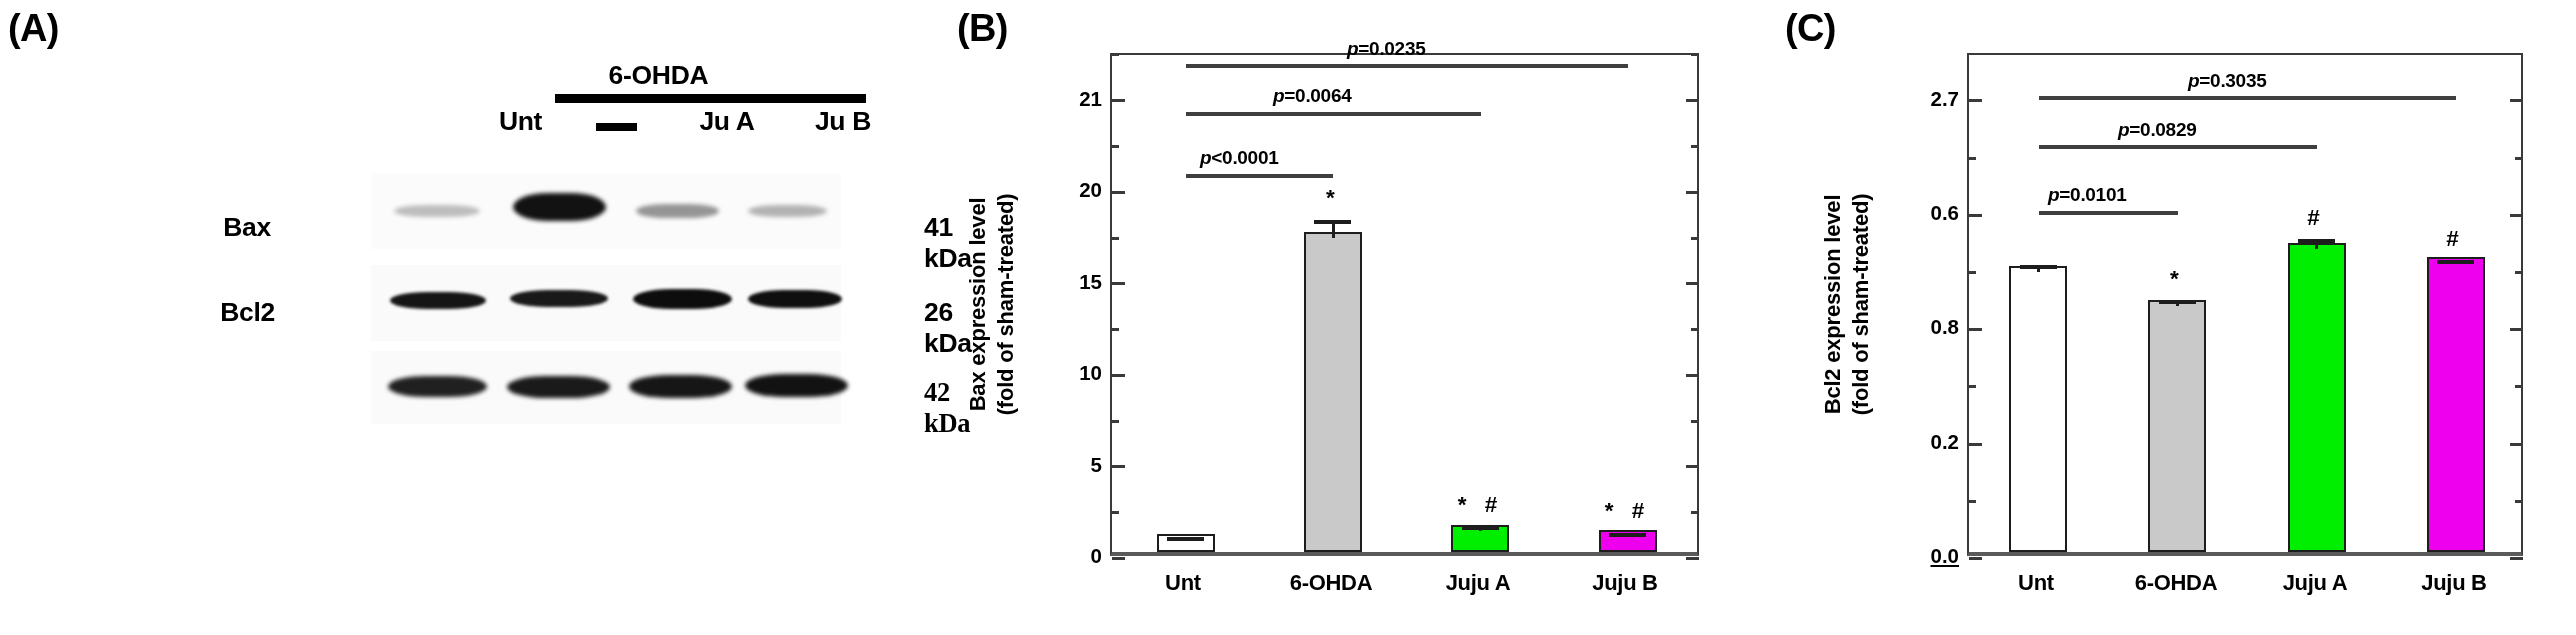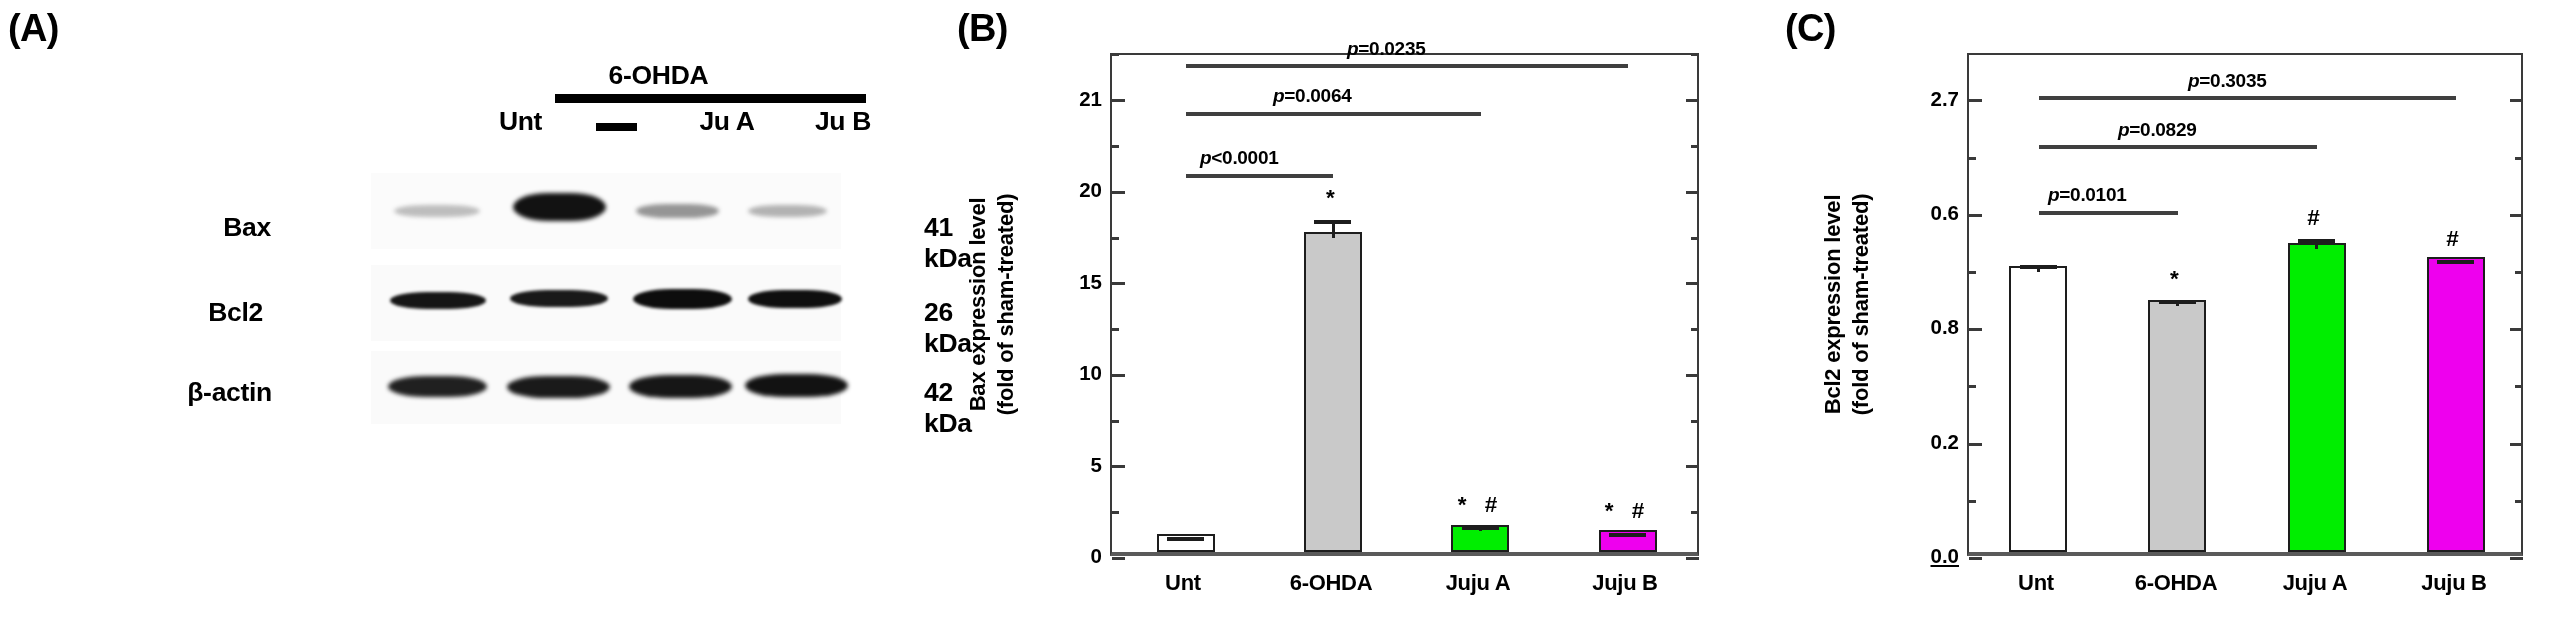--- a/index.html
+++ b/index.html
@@ -207,37 +207,36 @@
 
     <div class="row-label" style="left:86px; top:212px; width:185px;">Bax</div>
     <div class="blot-strip" style="left:371px; top:173px; width:470px; height:76px;">
       <div class="band" style="left:23px; top:32px; width:86px; height:12px; background:rgba(30,30,30,0.28); filter:blur(2px);"></div>
       <div class="band" style="left:142px; top:20px; width:93px; height:28px; background:rgba(10,10,10,0.97); filter:blur(2px);"></div>
       <div class="band" style="left:265px; top:30.5px; width:83px; height:14.6px; background:rgba(25,25,25,0.45); filter:blur(2px);"></div>
       <div class="band" style="left:377px; top:32px; width:79px; height:12px; background:rgba(30,30,30,0.33); filter:blur(2px);"></div>
     </div>
     <div class="kda-label" style="left:924px; top:212px;">41 kDa</div>
 
-    <div class="row-label" style="left:68px; top:297px; width:195px;">Bcl2</div>
+    <div class="row-label" style="left:80px; top:297px; width:195px;">Bcl2</div>
     <div class="blot-strip" style="left:371px; top:265px; width:470px; height:76px; background:#fafafa;">
       <div class="band" style="left:18.5px; top:26.5px; width:96px; height:17px; background:rgba(8,8,8,0.95); filter:blur(1.7px);"></div>
       <div class="band" style="left:139px; top:25px; width:98px; height:17px; background:rgba(8,8,8,0.93); filter:blur(1.7px);"></div>
       <div class="band" style="left:262px; top:24px; width:99px; height:20px; background:rgba(5,5,5,0.97); filter:blur(1.7px);"></div>
       <div class="band" style="left:377px; top:24.5px; width:94px; height:18.5px; background:rgba(5,5,5,0.96); filter:blur(1.7px);"></div>
     </div>
     <div class="kda-label" style="left:924px; top:297px;">26 kDa</div>
 
-    <div class="row-label" style="left:40px; top:377px; width:232px;">β-actin</div>
     <div class="blot-strip" style="left:371px; top:351px; width:470px; height:73px; background:#fafafa;">
       <div class="band" style="left:16.6px; top:25px; width:99px; height:21px; background:rgba(15,15,15,0.93); filter:blur(2px);"></div>
       <div class="band" style="left:136px; top:24.5px; width:103px; height:22px; background:rgba(12,12,12,0.94); filter:blur(2px);"></div>
       <div class="band" style="left:258px; top:24px; width:103px; height:22.5px; background:rgba(10,10,10,0.95); filter:blur(2px);"></div>
       <div class="band" style="left:374px; top:23px; width:103px; height:23px; background:rgba(8,8,8,0.96); filter:blur(2px);"></div>
     </div>
-    <div class="kda-label" style="left:924px; top:377px;">42 kDa</div>
+    <div class="kda-label" style="left:924px; top:377px;font-family:Liberation Serif, serif;">42 kDa</div>
   </div>
 </div>
 
 <div class="chart-panel" id="panel-b" style="left:927px; width:848px;">
   <div class="panel-letter" style="left:30px; top:6.6px;">(B)</div>
 
   <div class="axis-title" id="b-axis-title-1" style="left: 38px; top: 556px; width: 503px;">Bax expression level</div>
   <div class="axis-title" id="b-axis-title-2" style="left: 66px; top: 556px; width: 503px;">(fold of sham-treated)</div>
 
   <div class="plot-frame" id="b-frame" style="left: 183px; top: 53px; width: 589px; height: 503px;">

